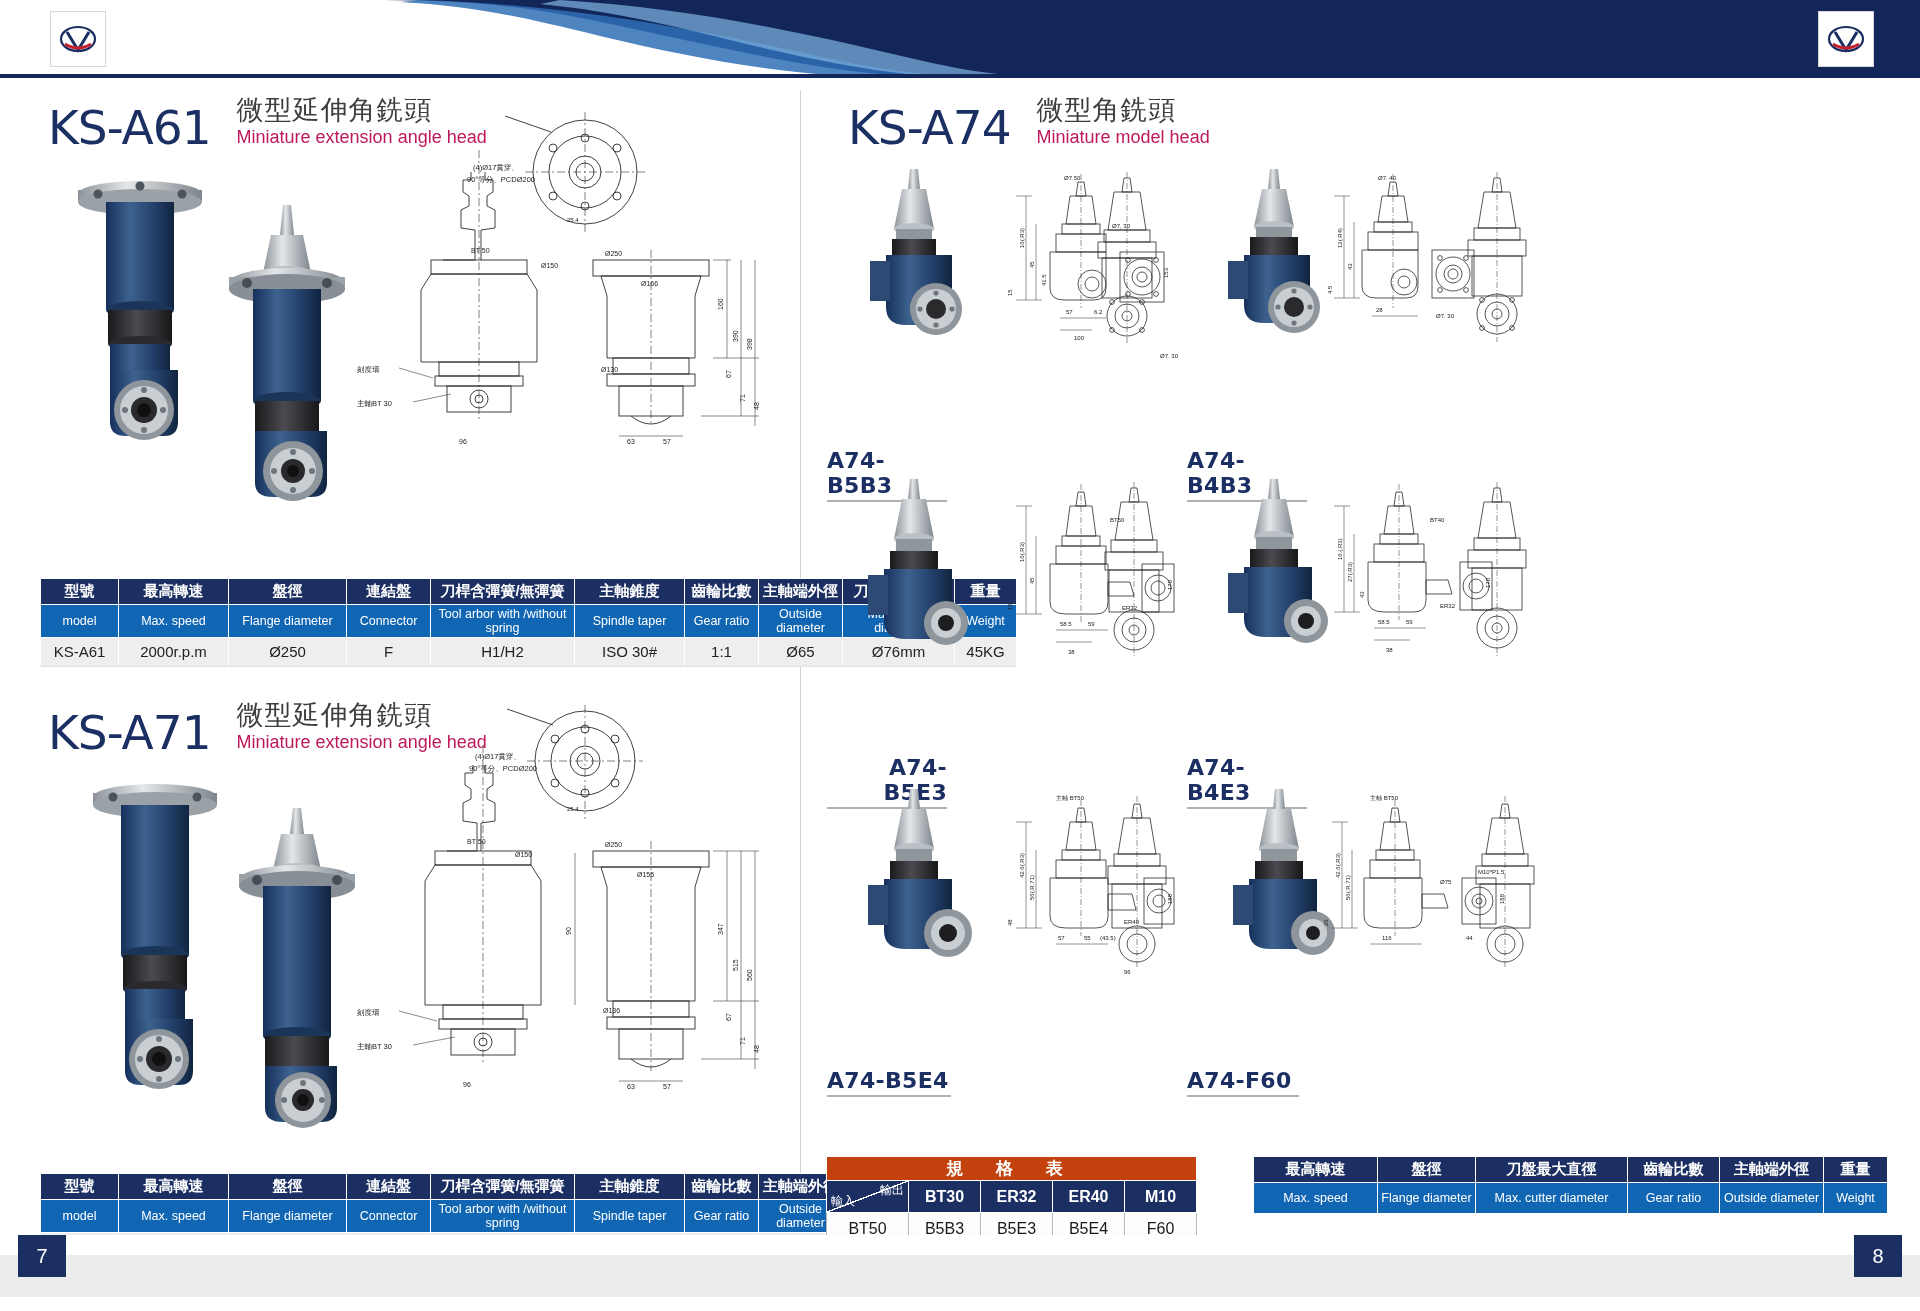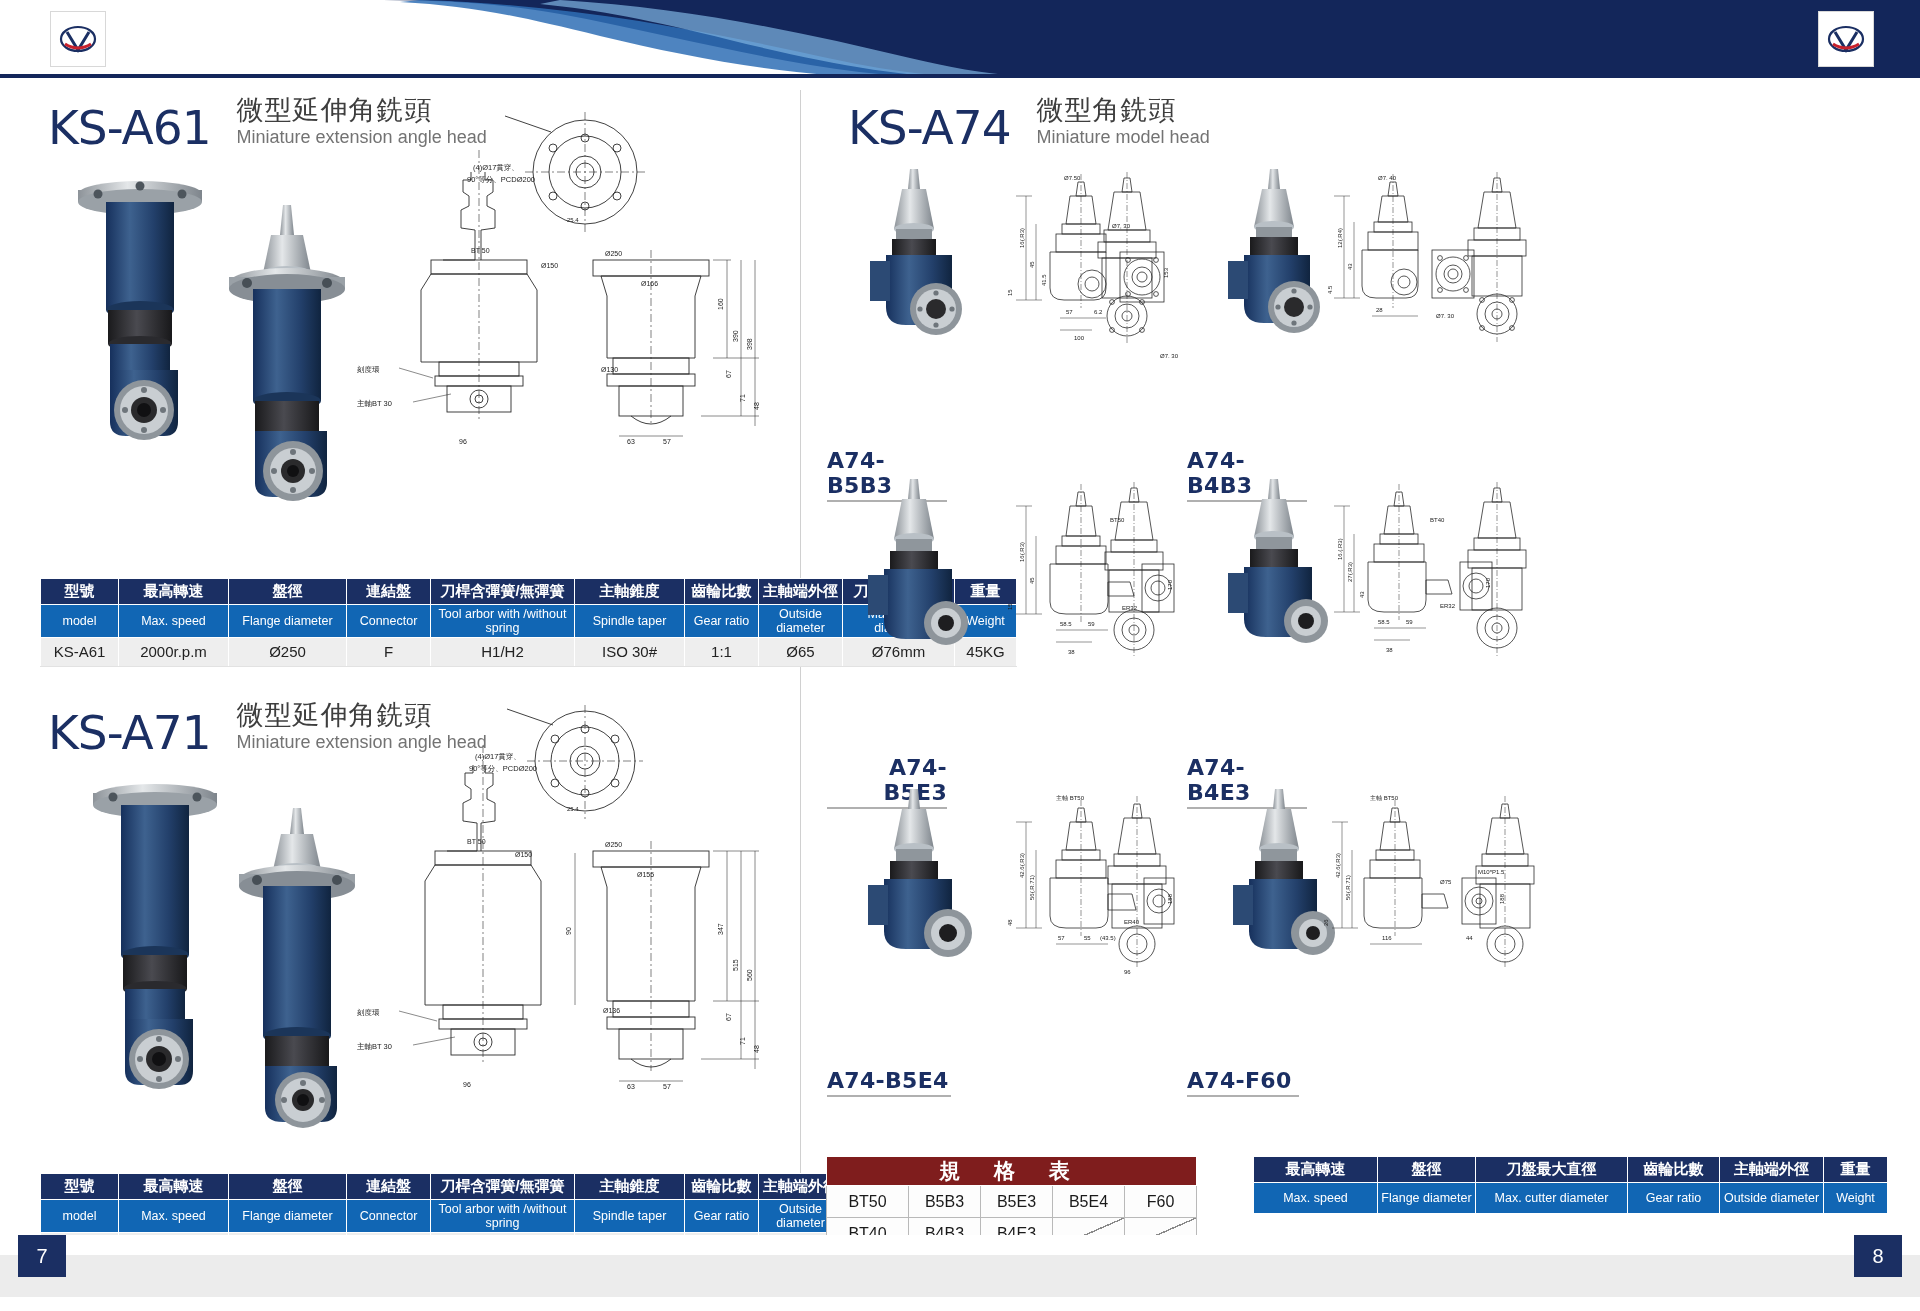--- a/index.html
+++ b/index.html
@@ -25,40 +25,40 @@
   .gutter { position:absolute; left:800px; top:90px; width:1px; height:1130px; background:#d0d0d0; }
 
   
   .ptitle { position:absolute; display:flex; align-items:flex-end; }
   .ptitle .code {
     font-size: 47px; color:#1b2f63; letter-spacing:-1px;
     font-weight:400; line-height:1; font-family:"DejaVu Sans", sans-serif;
   }
   .ptitle .names { margin-left: 26px; padding-bottom:2px; }
   .ptitle .cn { font-size: 27px; color:#3e3e3e; line-height:1.12; letter-spacing:1px; }
-  .ptitle .en { font-size: 18px; color:#737373; line-height:1.2; margin-top:2px; }
+  .ptitle .en { font-size: 18px; color:#be185d; line-height:1.2; margin-top:2px; }
 
   
   table.spec { border-collapse: collapse; position:absolute; table-layout:fixed; }
   table.spec th, table.spec td {
     border: 1px solid #ffffff; text-align:center; vertical-align:middle;
     padding: 2px 1px; line-height:1.12;
   }
   table.spec tr.r-cn th { background:#1b2f63; color:#fff; font-size:15px; font-weight:700; height:26px; }
   table.spec tr.r-en th { background:#1166b4; color:#fff; font-size:12.5px; font-weight:400; height:31px; }
   table.spec tr.r-val td {
     background:#eeeeee; color:#222; font-size:15px; height:29px;
     border:1px solid #ffffff; border-bottom:1px solid #e2e2e2;
   }
   .tiny { font-size: 11px; }
 
   
   table.matrix { border-collapse:collapse; position:absolute; table-layout:fixed; }
   table.matrix td, table.matrix th { border:1px solid #ffffff; text-align:center; vertical-align:middle; }
-  table.matrix .mhead-title { background:#7f1d1d; color:#fff; font-size:21px; font-weight:700; height:24px; letter-spacing:14px; }
+  table.matrix .mhead-title { background:#c2410c; color:#fff; font-size:17px; font-weight:700; height:24px; letter-spacing:14px; }
   table.matrix .mhead { background:#1b2f63; color:#fff; font-size:16px; font-weight:700; height:32px; }
   table.matrix .mcorner { background:#1b2f63; color:#fff; position:relative; height:32px; }
   table.matrix .mcell { background:#fdfdfd; color:#1a1a1a; font-size:16px; height:32px; border:1px solid #b9b9b9; }
   table.matrix .mrow-h { background:#fdfdfd; color:#1a1a1a; font-size:16px; height:32px; border:1px solid #b9b9b9; }
   .diag-cell { position:relative; }
   .diag-cell::after {
     content:""; position:absolute; left:0; top:0; width:100%; height:100%;
     background: linear-gradient(to bottom right, transparent calc(50% - 0.7px), #8a8a8a calc(50% - 0.7px), #8a8a8a calc(50% + 0.7px), transparent calc(50% + 0.7px));
   }
   .corner-in { position:absolute; left:4px; bottom:2px; font-size:12px; }
@@ -955,20 +955,31 @@
         <col style="width:72px">
         <col style="width:72px">
         <col style="width:72px">
         <col style="width:72px">
     </colgroup>
     <tbody>
         <tr>
       <td class="mhead-title" colspan="5">規 格 表</td>
     </tr>
     <tr>
+      <td class="mcorner">
+        <span class="corner-slash"></span>
+        <span class="corner-out">輸出</span>
+        <span class="corner-in">輸入</span>
+      </td>
+      <td class="mhead">BT30</td>
+      <td class="mhead">ER32</td>
+      <td class="mhead">ER40</td>
+      <td class="mhead">M10</td>
+    </tr>
+    <tr>
       <td class="mrow-h">BT50</td>
       <td class="mcell">B5B3</td>
       <td class="mcell">B5E3</td>
       <td class="mcell">B5E4</td>
       <td class="mcell">F60</td>
     </tr>
     <tr>
       <td class="mrow-h">BT40</td>
       <td class="mcell">B4B3</td>
       <td class="mcell">B4E3</td>

